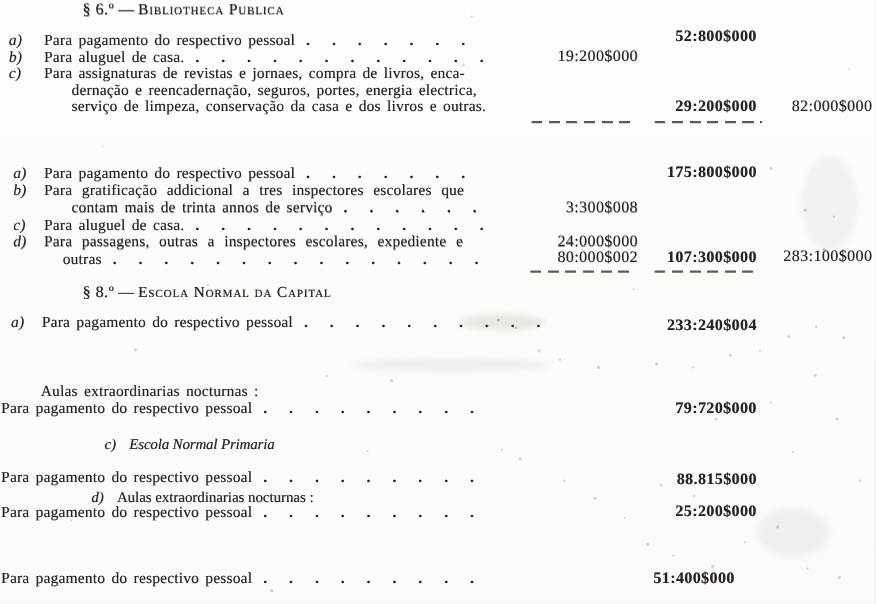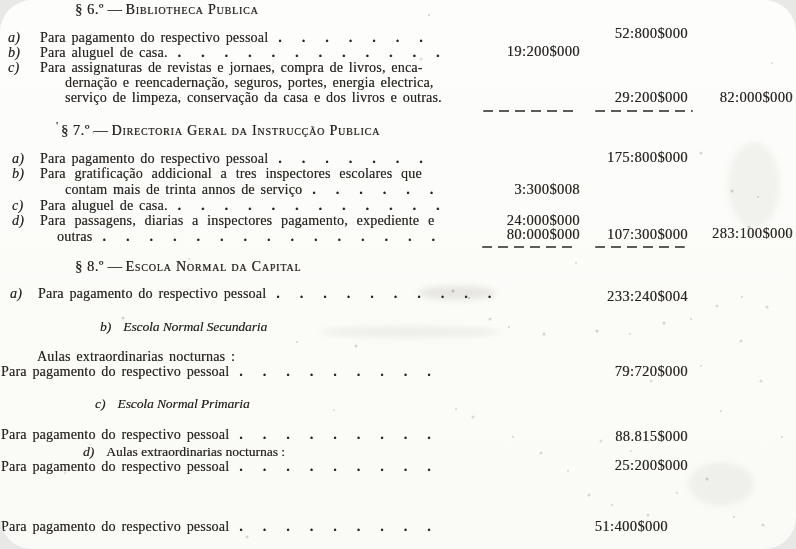--- a/index.html
+++ b/index.html
@@ -1,38 +1,37 @@
 <!DOCTYPE html>
 <html><head>
 <meta charset="utf-8">
 <style>
   html,body { margin:0; padding:0; background:#e8e8e6; }
   #page {
     position:relative; width:796px; height:549px; overflow:hidden;
     background:linear-gradient(180deg,#fdfdfb 0%, #fbfbf8 60%, #fafaf7 100%);
     font-family:"Liberation Serif", serif;
     color:#262220;
-    border-radius:32px;
   }
   .ln {
     position:absolute; left:0; width:796px;
     font-size:14px; line-height:14px; white-space:nowrap;
     letter-spacing:.2px; word-spacing:2px;
     text-shadow:.3px .2px 0 rgba(45,40,34,.5);
   }
   .lt { position:absolute; font-style:italic; }
   .tx { display:inline-block; }
   .wsp { word-spacing:5px; }
   .dots { letter-spacing:20px; margin-left:10px; font-weight:bold; }
   .amt {
     position:absolute; font-size:14.5px; text-align:right; white-space:nowrap;
     letter-spacing:.4px; text-shadow:.3px .2px 0 rgba(45,40,34,.5);
   }
   .c1 { left:476px; width:104px; }
-  .c2 { left:584px; width:104px; }
+  .c2 { left:584px; width:104px;font-weight:bold; }
   .c3 { left:692px; width:101px; }
   .hd {
     position:absolute; white-space:nowrap; font-size:14.5px;
     text-shadow:.4px .2px 0 rgba(45,40,34,.6);
   }
   .hd .sc { font-variant:small-caps; letter-spacing:.8px; font-size:14px; }
   .hd .pfx { letter-spacing:.5px; }
   .tick { font-size:11px; vertical-align:6px; margin-right:3px; }
   .sub {
     position:absolute; white-space:nowrap; font-size:13.5px;
@@ -94,47 +93,45 @@
 
   <div class="ln" style="top:61px"><span class="lt" style="left:8px">c)</span><span class="tx" style="margin-left:40px">Para assignaturas de revistas e jornaes, compra de livros, enca-</span></div>
   <div class="ln" style="top:91px"><span class="tx" style="margin-left:65px">serviço de limpeza, conservação da casa e dos livros e outras.</span></div>
   <div class="ln" style="top:76px"><span class="tx" style="margin-left:65px">dernação e reencadernação, seguros, portes, energia electrica,</span></div>
   <div class="amt c2" style="top:89px">29:200$000</div>
   <div class="amt c3" style="top:89px">82:000$000</div>
 
   <div class="dash" style="top:110px;left:483px;width:95px"></div>
   <div class="dash" style="top:110px;left:595px;width:98px"></div>
 
-  <div class="hd" style="top:119px;left:56px"><span class="tick">'</span><span class="pfx">§ 7.º</span> <span>—</span> <span class="sc">Directoria Geral da Instrucção Publica</span></div>
 
   <div class="ln" style="top:152px"><span class="lt" style="left:12px">a)</span><span class="tx" style="margin-left:40px">Para pagamento do respectivo pessoal</span><span class="dots">.......</span></div>
   <div class="amt c2" style="top:149px">175:800$000</div>
 
   <div class="ln" style="top:167px"><span class="lt" style="left:12px">b)</span><span class="tx wsp" style="margin-left:40px">Para gratificação addicional a tres inspectores escolares que</span></div>
   <div class="ln" style="top:183px"><span class="tx" style="margin-left:65px">contam mais de trinta annos de serviço</span><span class="dots">......</span></div>
   <div class="amt c1" style="top:181px">3:300$008</div>
 
   <div class="ln" style="top:199px"><span class="lt" style="left:12px">c)</span><span class="tx" style="margin-left:40px">Para aluguel de casa.</span><span class="dots">............</span></div>
   <div class="amt c1" style="top:212px">24:000$000</div>
 
-  <div class="ln" style="top:214px"><span class="lt" style="left:12px">d)</span><span class="tx wsp" style="margin-left:40px">Para passagens, diarias a inspectores pagamento, expediente e</span></div>
+  <div class="ln" style="top:214px"><span class="lt" style="left:12px">d)</span><span class="tx wsp" style="margin-left:40px">Para passagens, outras a inspectores escolares, expediente e</span></div>
   <div class="ln" style="top:230px"><span class="tx" style="margin-left:57px">outras</span><span class="dots">...............</span></div>
-  <div class="amt c1" style="top:226px">80:000$000</div>
+  <div class="amt c1" style="top:226px">80:000$002</div>
   <div class="amt c2" style="top:226px">107:300$000</div>
   <div class="amt c3" style="top:225px">283:100$000</div>
 
   <div class="dash" style="top:246px;left:482px;width:95px"></div>
   <div class="dash" style="top:246px;left:595px;width:90px"></div>
 
   <div class="hd" style="top:258px;left:75px"><span class="pfx">§ 8.º</span> <span>—</span> <span class="sc">Escola Normal da Capital</span></div>
 
   <div class="ln" style="top:287px"><span class="lt" style="left:10px">a)</span><span class="tx" style="margin-left:38px">Para pagamento do respectivo pessoal</span><span class="dots">..........</span></div>
   <div class="amt c2" style="top:288px">233:240$004</div>
 
-  <div class="sub" style="top:319px;left:100px"><span class="slt">b)</span><span class="st">Escola Normal Secundaria</span></div>
   <div class="ln" style="top:350px"><span class="tx" style="margin-left:37px">Aulas extraordinarias nocturnas :</span></div>
   <div class="ln" style="top:365px"><span class="tx" style="margin-left:1px">Para pagamento do respectivo pessoal</span><span class="dots">.........</span></div>
   <div class="amt c2" style="top:363px">79:720$000</div>
 
   <div class="sub" style="top:396px;left:95px"><span class="slt">c)</span><span class="st">Escola Normal Primaria</span></div>
   <div class="ln" style="top:428px"><span class="tx" style="margin-left:1px">Para pagamento do respectivo pessoal</span><span class="dots">.........</span></div>
   <div class="amt c2" style="top:428px">88.815$000</div>
 
   <div class="sub roman" style="top:444px;left:83px"><span class="slt">d)</span><span class="st">Aulas extraordinarias nocturnas :</span></div>
   <div class="ln" style="top:460px"><span class="tx" style="margin-left:1px">Para pagamento do respectivo pessoal</span><span class="dots">.........</span></div>

